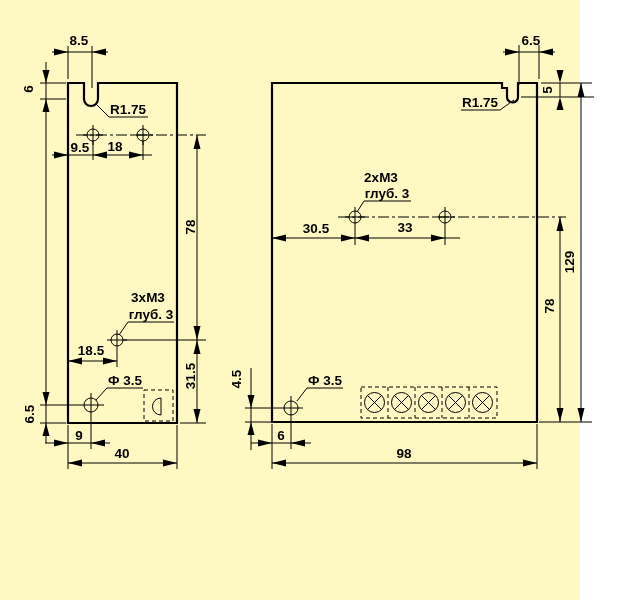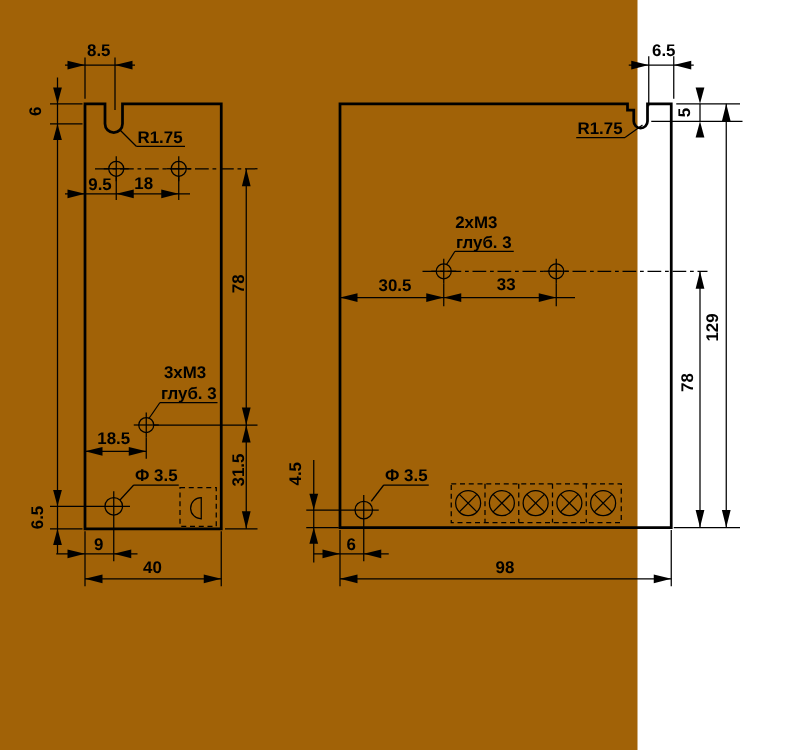--- a/index.html
+++ b/index.html
@@ -1,16 +1,16 @@
 <!DOCTYPE html>
 <html><head>
 <meta charset="utf-8">
 <style>
   html,body{margin:0;padding:0;background:#ffffff;}
-  .page{width:510px;height:600px;background:#a16207;position:relative;font-family:"Liberation Sans",sans-serif;}
+  .page{width:580px;height:600px;background:#fef9c3;position:relative;font-family:"Liberation Sans",sans-serif;}
   svg{display:block;}
   .outline{fill:none;stroke:#000;stroke-width:2.2;stroke-linejoin:miter;}
   .thin{fill:none;stroke:#000;stroke-width:1;}
   .cl{fill:none;stroke:#000;stroke-width:1;stroke-dasharray:11 3 3 3;}
   .dash{fill:none;stroke:#000;stroke-width:1;stroke-dasharray:4 3;}
   .arr{fill:#000;stroke:none;}
   text{font-family:"Liberation Sans",sans-serif;font-size:13.5px;font-weight:bold;fill:#000;}
 </style>
 </head>
 <body>

